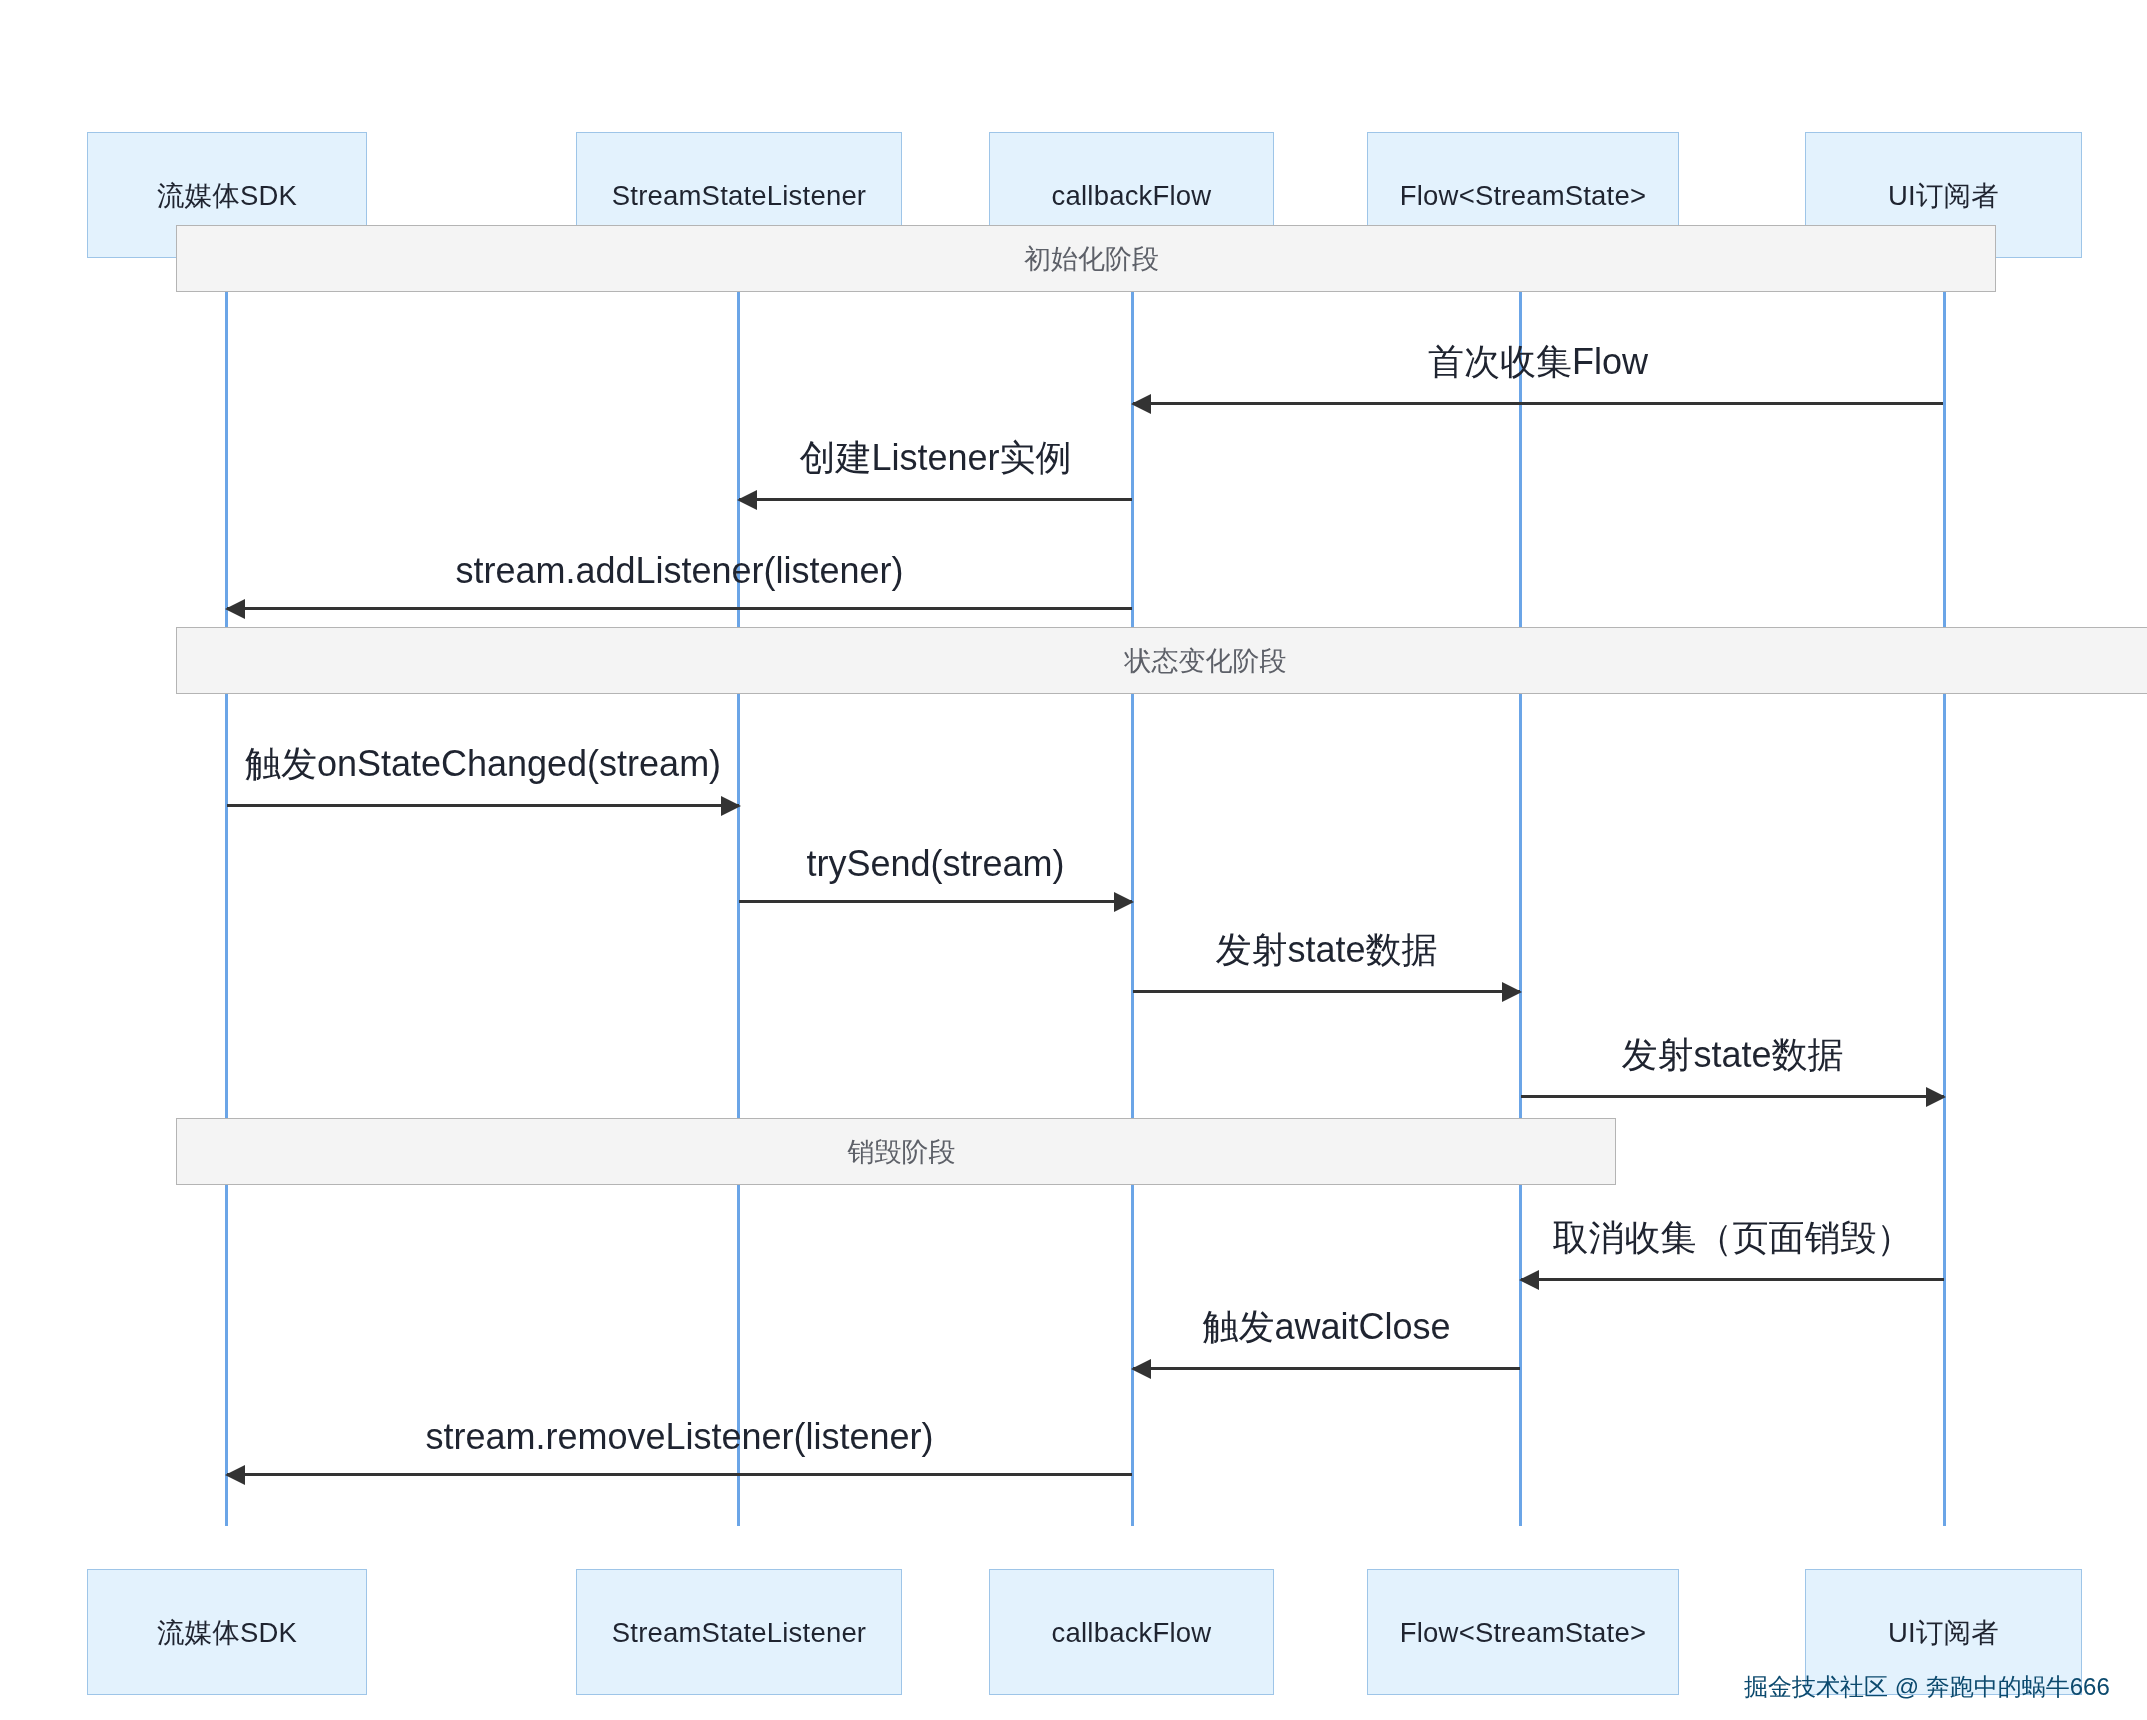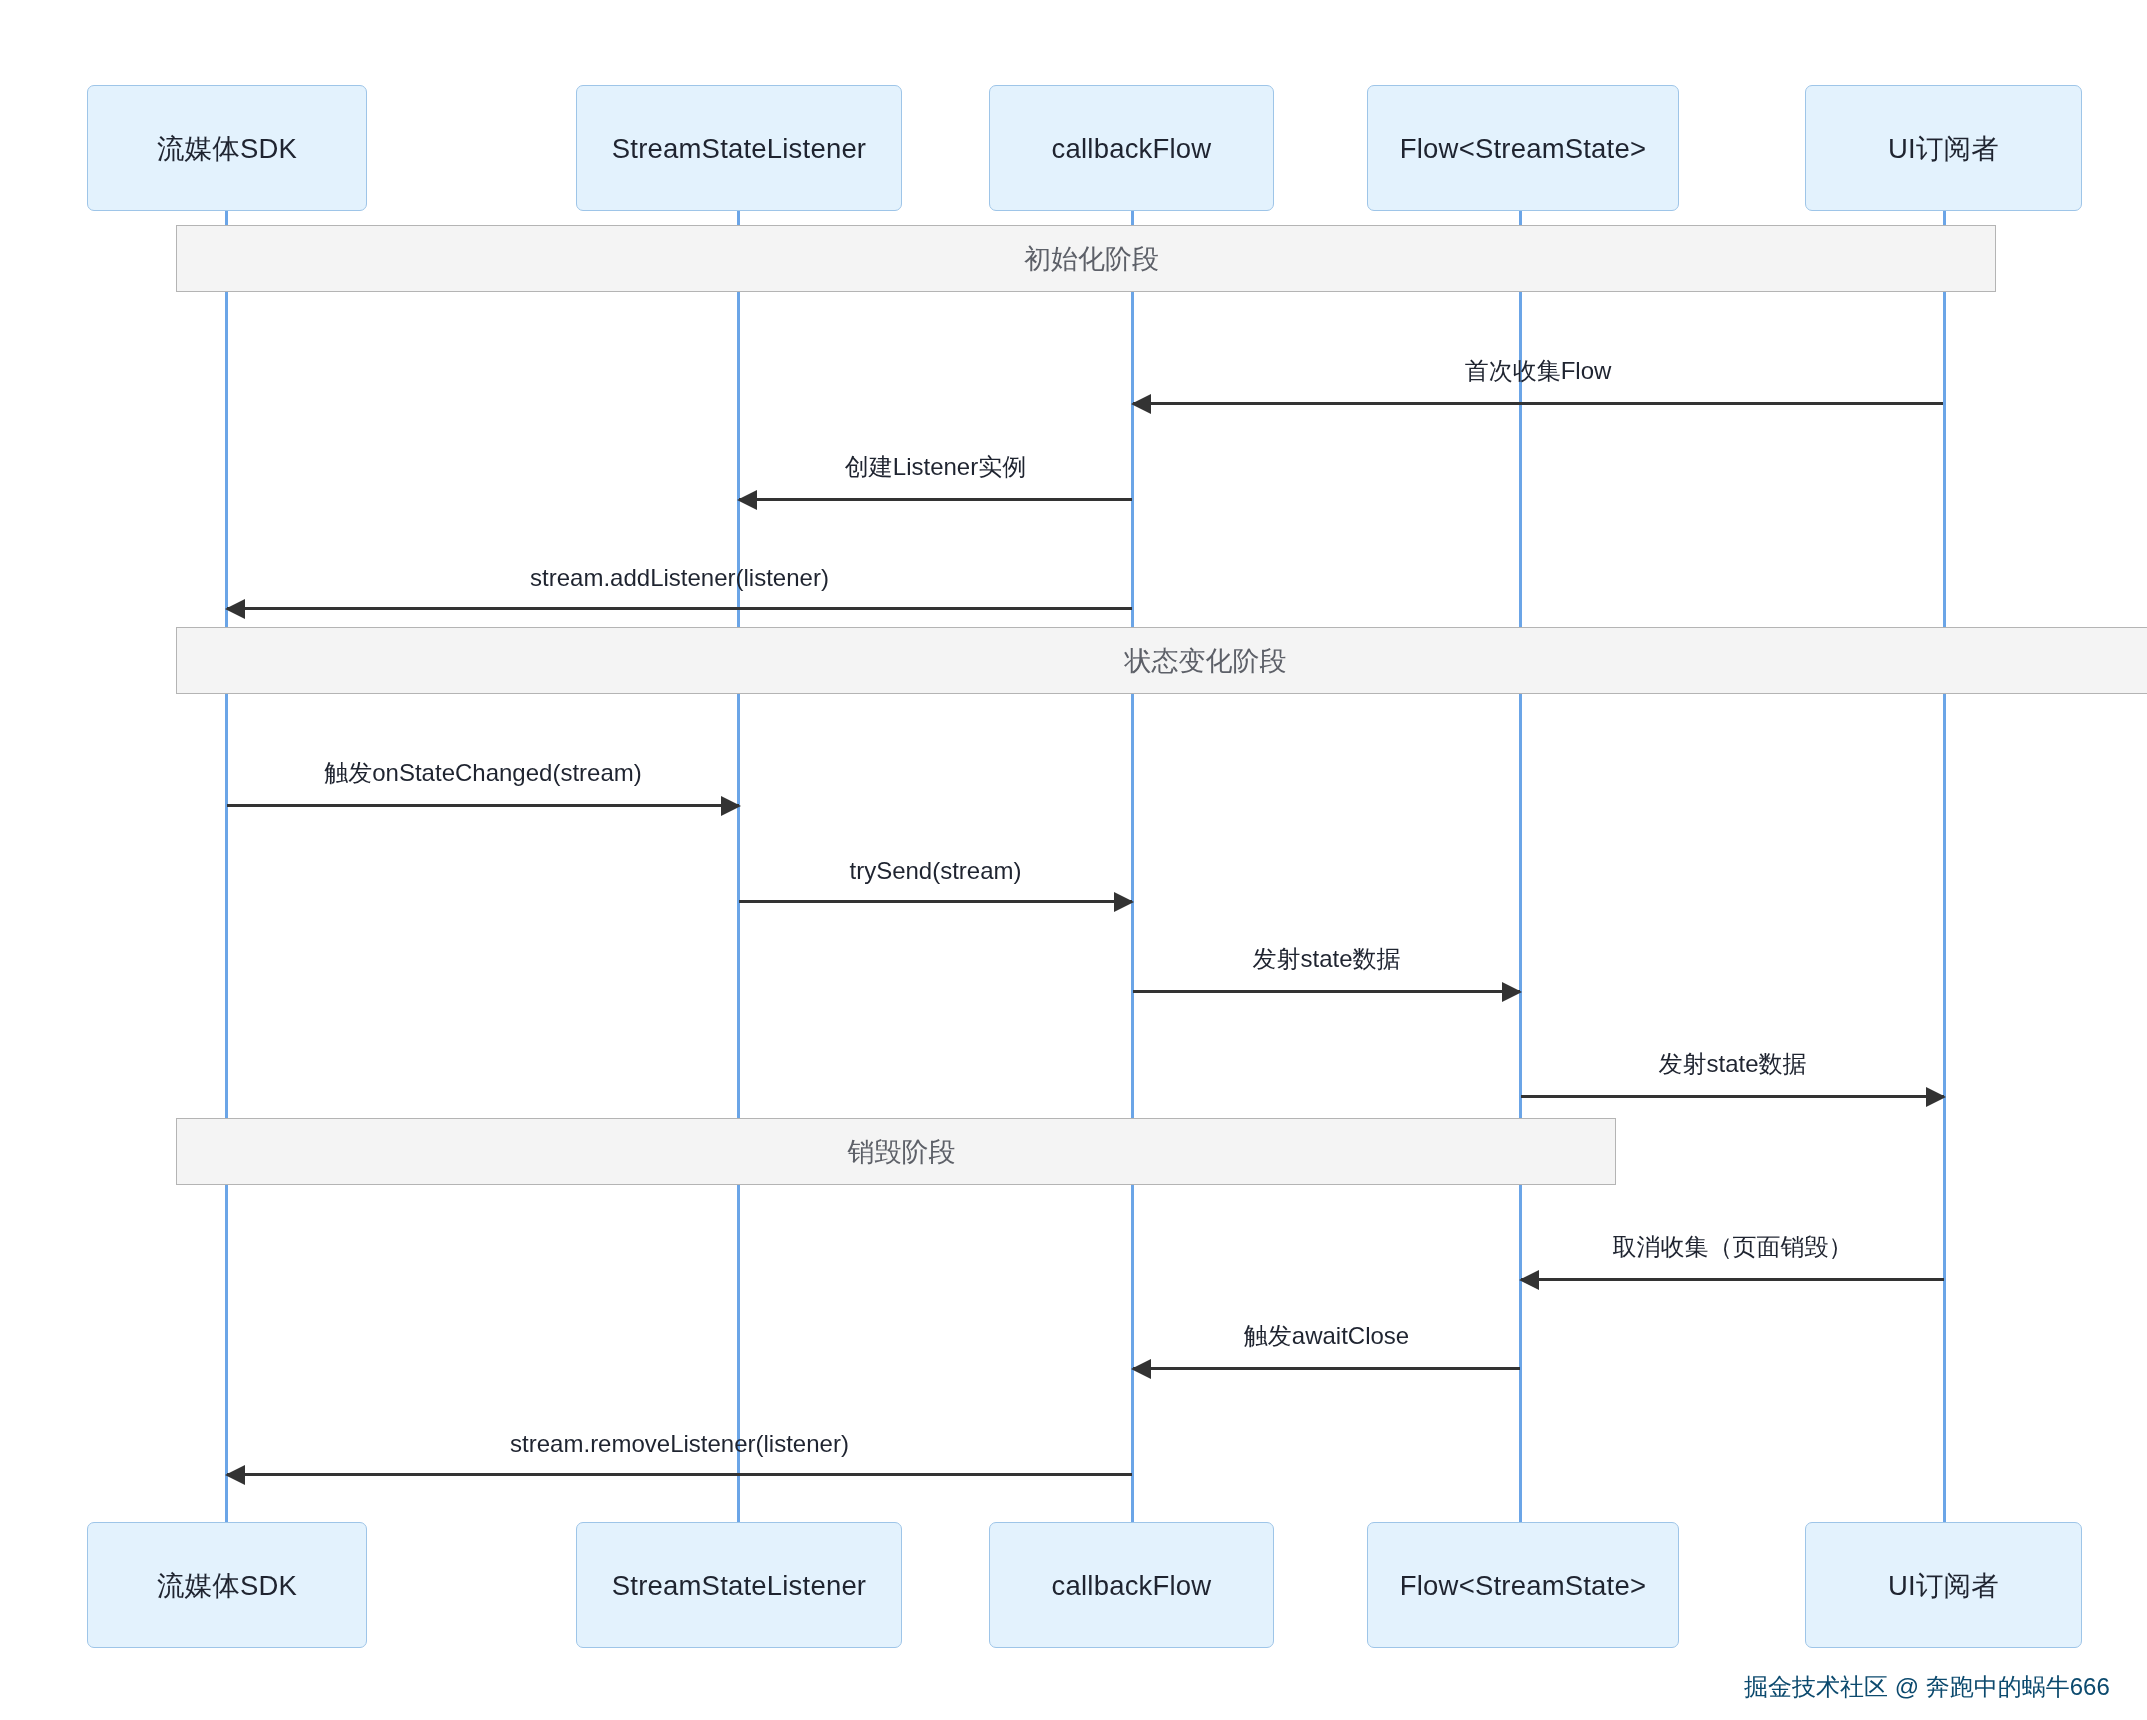--- a/index.html
+++ b/index.html
@@ -16,30 +16,31 @@
     height: 1721px;
     background: #ffffff;
     overflow: hidden;
   }
   
   .actor-box {
     position: absolute;
     box-sizing: border-box;
     background: #e3f2fd;
     border: 1.8px solid #9ec5e8;
-    border-radius: 7px;
+    border-radius: 0;
     display: flex;
     align-items: center;
     justify-content: center;
     text-align: center;
     color: #1f2430;
     font-size: 27.5px;
     line-height: 1.2;
     letter-spacing: 0.2px;
     padding: 3.7px 9.2px;
+    margin-top: 47px;
   }
   
   .lifeline {
     position: absolute;
     width: 2.8px;
     background: #6ba5e7;
   }
   
   .phase-band {
     position: absolute;
@@ -82,21 +83,21 @@
     left: -1.8px;
     border-right: 20px solid #333333;
   }
   .msg .label {
     position: absolute;
     left: 0;
     right: 0;
     bottom: 14.7px;
     text-align: center;
     color: #1f2430;
-    font-size: 24px;
+    font-size: 36px;
     white-space: nowrap;
   }
   
   .watermark {
     position: absolute;
     color: #0c4a6e;
     font-size: 24px;
     white-space: nowrap;
   }
 </style>

